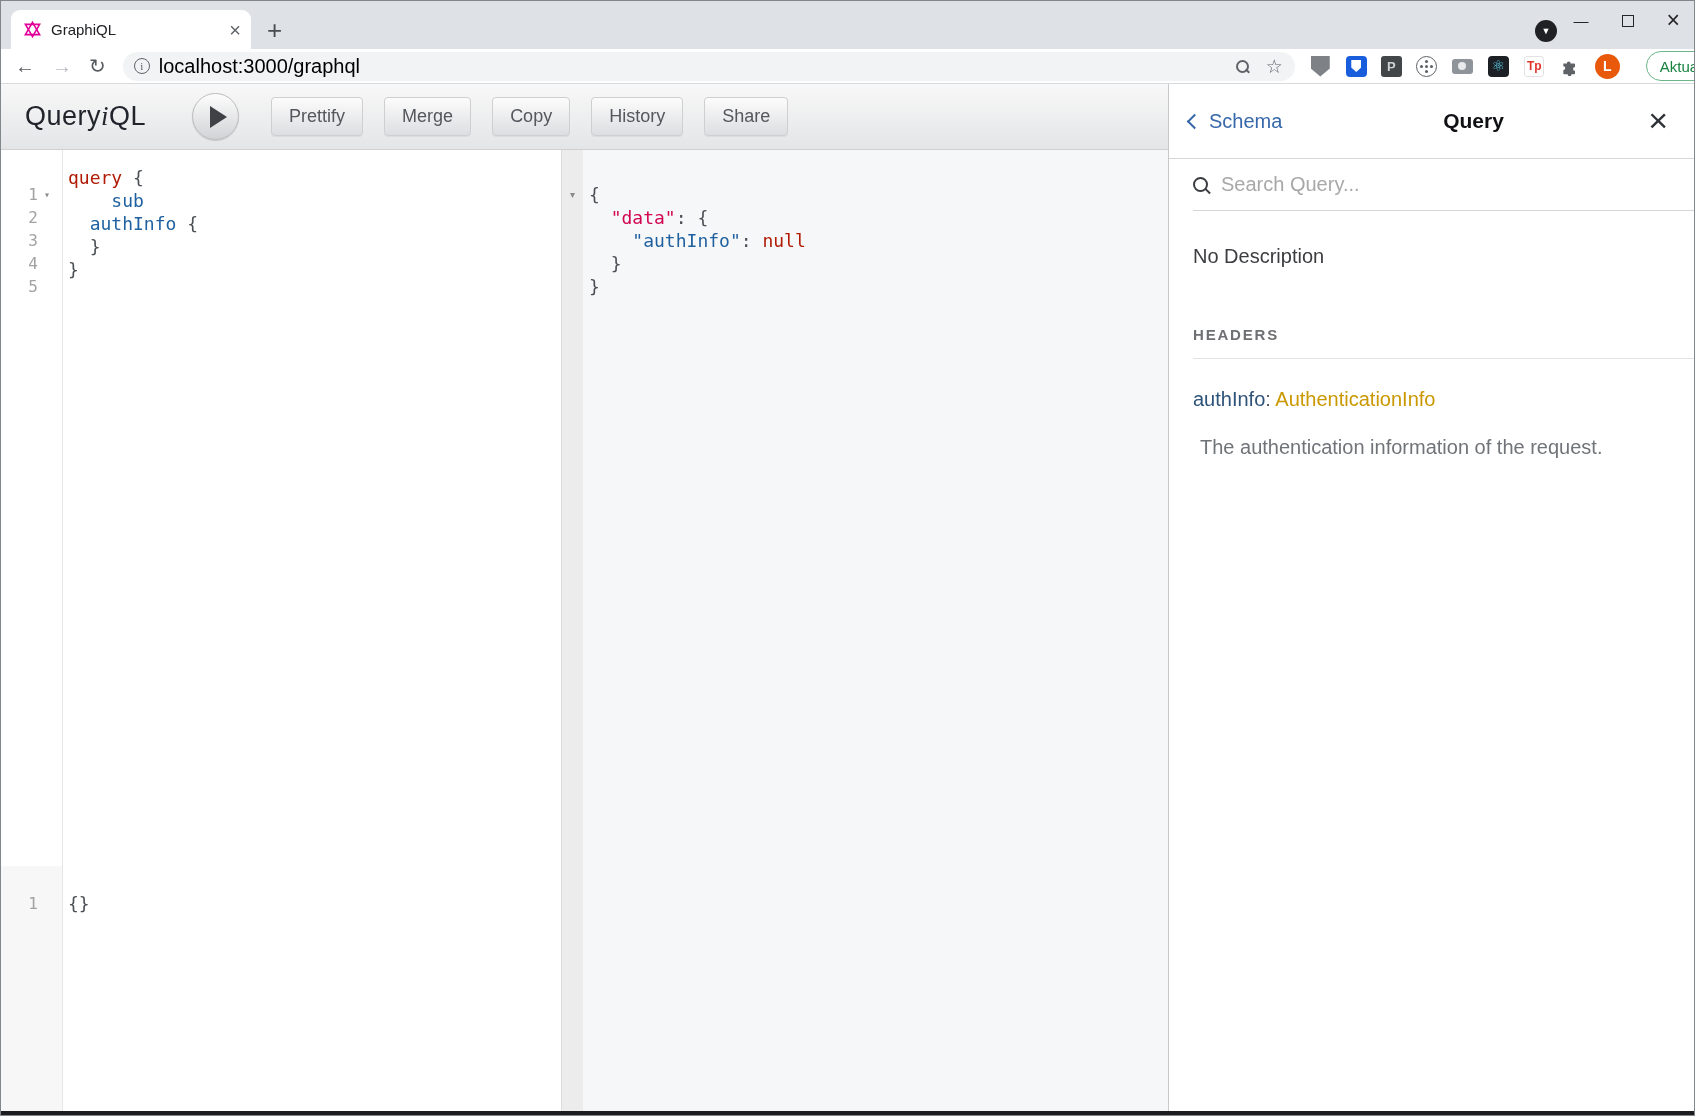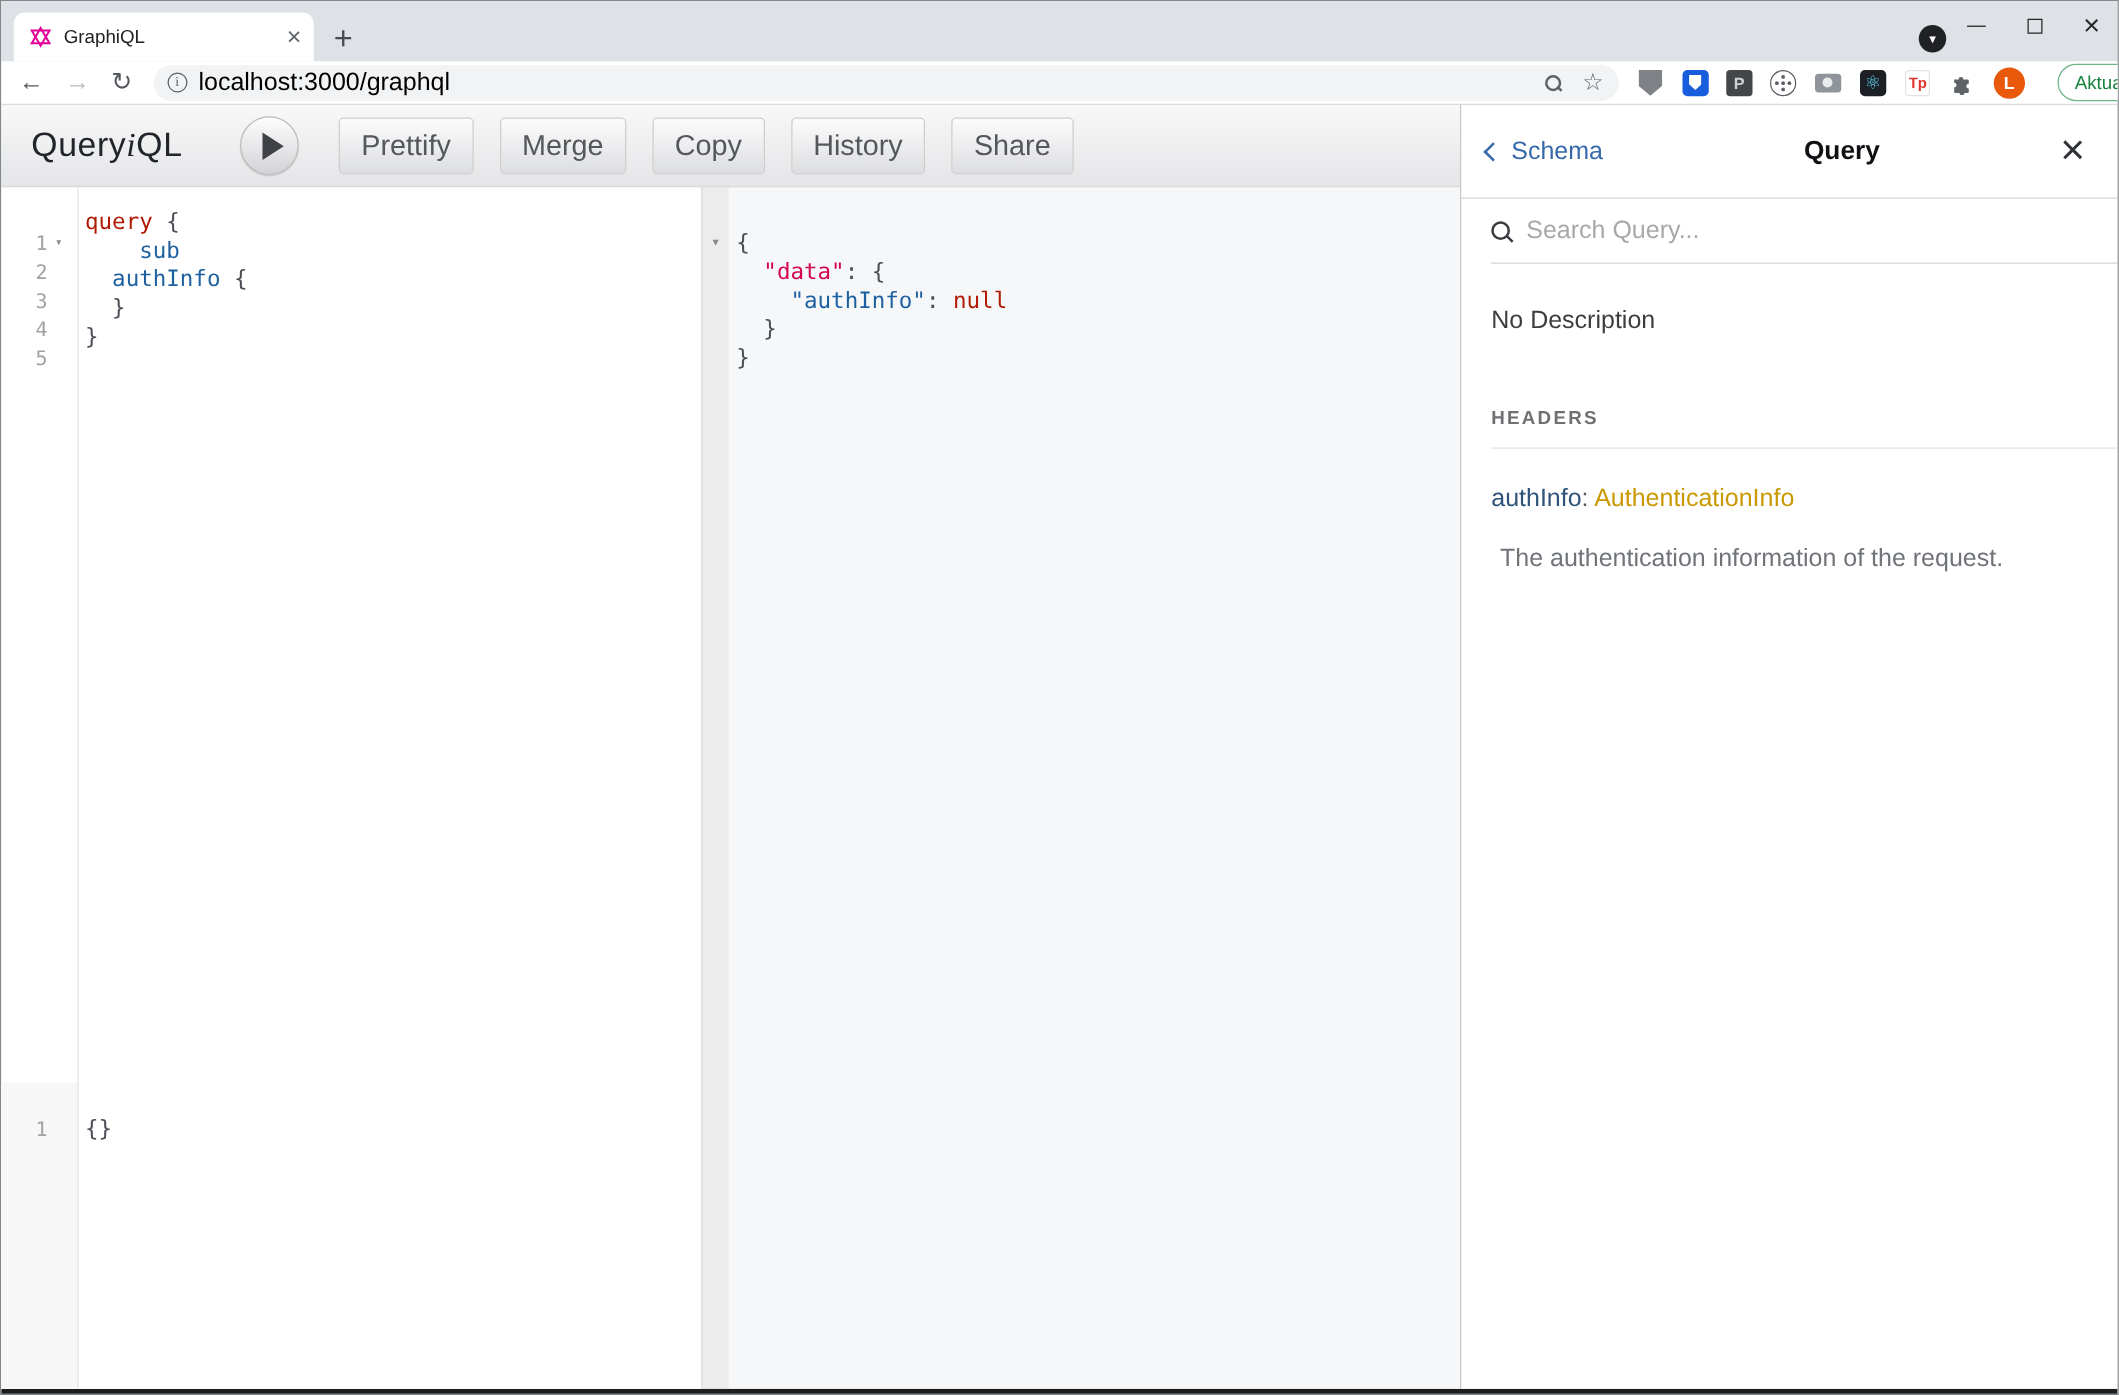--- a/index.html
+++ b/index.html
@@ -64,21 +64,21 @@
   .topbar { height:66px; background:linear-gradient(#f8f8f8,#e4e5e7); border-bottom:1px solid #d0d0d0;
             display:flex; align-items:center; padding-left:24px; flex:0 0 auto; }
   .logo { font-size:27px; color:#21242b; letter-spacing:0.5px; margin-right:46px; }
   .logo .it { font-style:italic; font-family:"Liberation Serif","DejaVu Serif",serif; }
   .execbtn { width:47px; height:47px; border-radius:50%; border:1px solid #bcbcbc;
              background:linear-gradient(#fdfdfd,#d2d3d6); display:flex; align-items:center; justify-content:center;
              box-shadow:0 1px 1px rgba(0,0,0,0.15); margin-right:32px; }
   .play-tri { width:0; height:0; border-top:11px solid transparent; border-bottom:11px solid transparent;
               border-left:17px solid #3f4146; margin-left:5px; }
   .tbtns { display:flex; gap:21px; }
-  .tbtn { font-size:23px; color:#54575c; background:linear-gradient(#fcfcfc,#dddee1); border:1px solid #cfcfcf;
+  .tbtn { font-size:18px; color:#54575c; background:linear-gradient(#fcfcfc,#dddee1); border:1px solid #cfcfcf;
           border-radius:4px; padding:8px 17px; box-shadow:0 1px 0 rgba(0,0,0,0.05); }
 
   .editors { flex:1; display:flex; min-height:0; }
   .query-pane { width:560px; display:flex; flex-direction:column; background:#fff; }
   .codearea { flex:1; display:flex; min-height:0; }
   .gutter { width:62px; border-right:1px solid #e6e6e6; padding-top:33px; flex:0 0 auto; }
   .gut-row { height:23px; display:flex; align-items:center; justify-content:flex-end; padding-right:8px;
              font-family:"DejaVu Sans Mono","Liberation Mono",monospace; font-size:16px; color:#a2a2a2; }
   .gut-row .ln { text-align:right; }
   .gut-row .fold { width:14px; font-size:10px; color:#8a8a8a; text-align:center; margin-left:2px; }

